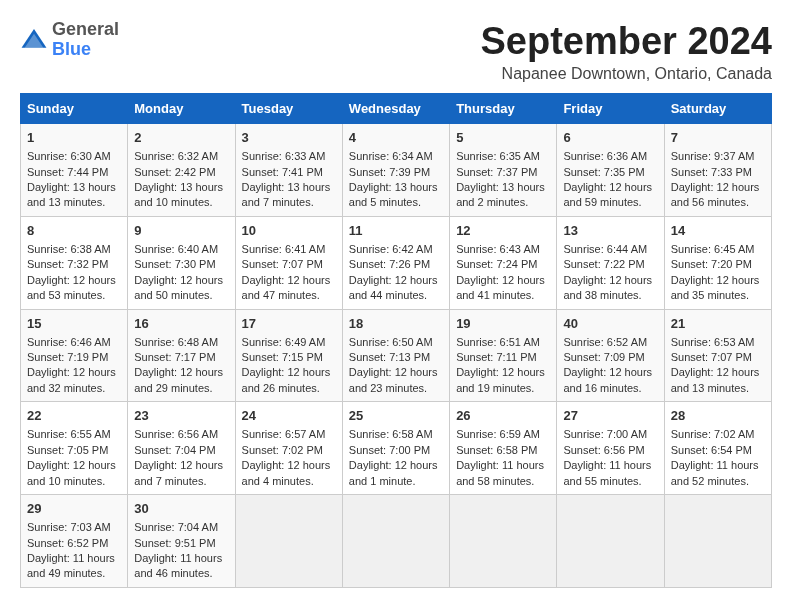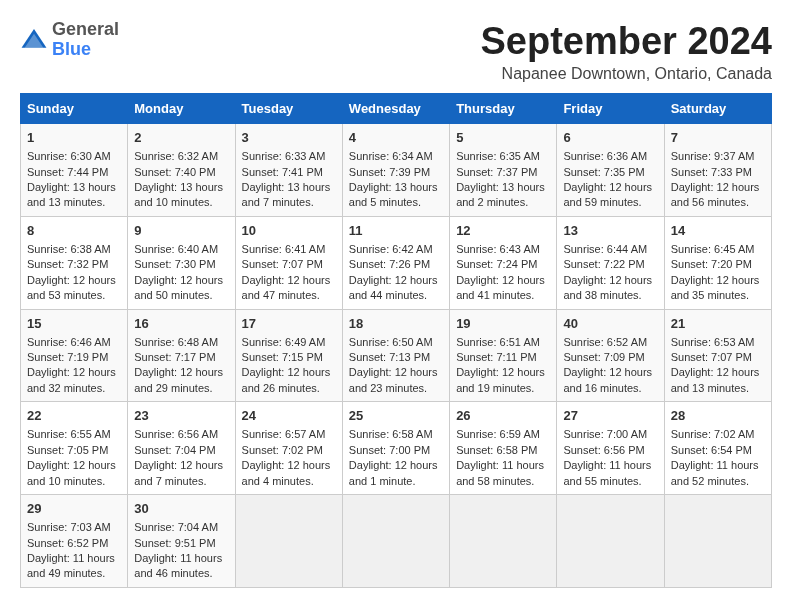--- a/index.html
+++ b/index.html
@@ -114,21 +114,21 @@
       <th>Tuesday</th>
       <th>Wednesday</th>
       <th>Thursday</th>
       <th>Friday</th>
       <th>Saturday</th>
     </tr>
   </thead>
   <tbody id="calendar-body">
   <tr>
         <td><span class="day-num">1</span><span>Sunrise: 6:30 AM</span><br><span>Sunset: 7:44 PM</span><br><span>Daylight: 13 hours and 13 minutes.</span></td>
-        <td><span class="day-num">2</span><span>Sunrise: 6:32 AM</span><br><span>Sunset: 7:40 PM</span><br><span>Daylight: 13 hours and 10 minutes.</span></td>
+        <td><span class="day-num">2</span><span>Sunrise: 6:32 AM</span><br><span>Sunset: 2:42 PM</span><br><span>Daylight: 13 hours and 10 minutes.</span></td>
         <td><span class="day-num">3</span><span>Sunrise: 6:33 AM</span><br><span>Sunset: 7:41 PM</span><br><span>Daylight: 13 hours and 7 minutes.</span></td>
         <td><span class="day-num">4</span><span>Sunrise: 6:34 AM</span><br><span>Sunset: 7:39 PM</span><br><span>Daylight: 13 hours and 5 minutes.</span></td>
         <td><span class="day-num">5</span><span>Sunrise: 6:35 AM</span><br><span>Sunset: 7:37 PM</span><br><span>Daylight: 13 hours and 2 minutes.</span></td>
         <td><span class="day-num">6</span><span>Sunrise: 6:36 AM</span><br><span>Sunset: 7:35 PM</span><br><span>Daylight: 12 hours and 59 minutes.</span></td>
         <td><span class="day-num">7</span><span>Sunrise: 9:37 AM</span><br><span>Sunset: 7:33 PM</span><br><span>Daylight: 12 hours and 56 minutes.</span></td>
       </tr>
       <tr>
         <td><span class="day-num">8</span><span>Sunrise: 6:38 AM</span><br><span>Sunset: 7:32 PM</span><br><span>Daylight: 12 hours and 53 minutes.</span></td>
         <td><span class="day-num">9</span><span>Sunrise: 6:40 AM</span><br><span>Sunset: 7:30 PM</span><br><span>Daylight: 12 hours and 50 minutes.</span></td>
         <td><span class="day-num">10</span><span>Sunrise: 6:41 AM</span><br><span>Sunset: 7:07 PM</span><br><span>Daylight: 12 hours and 47 minutes.</span></td>

